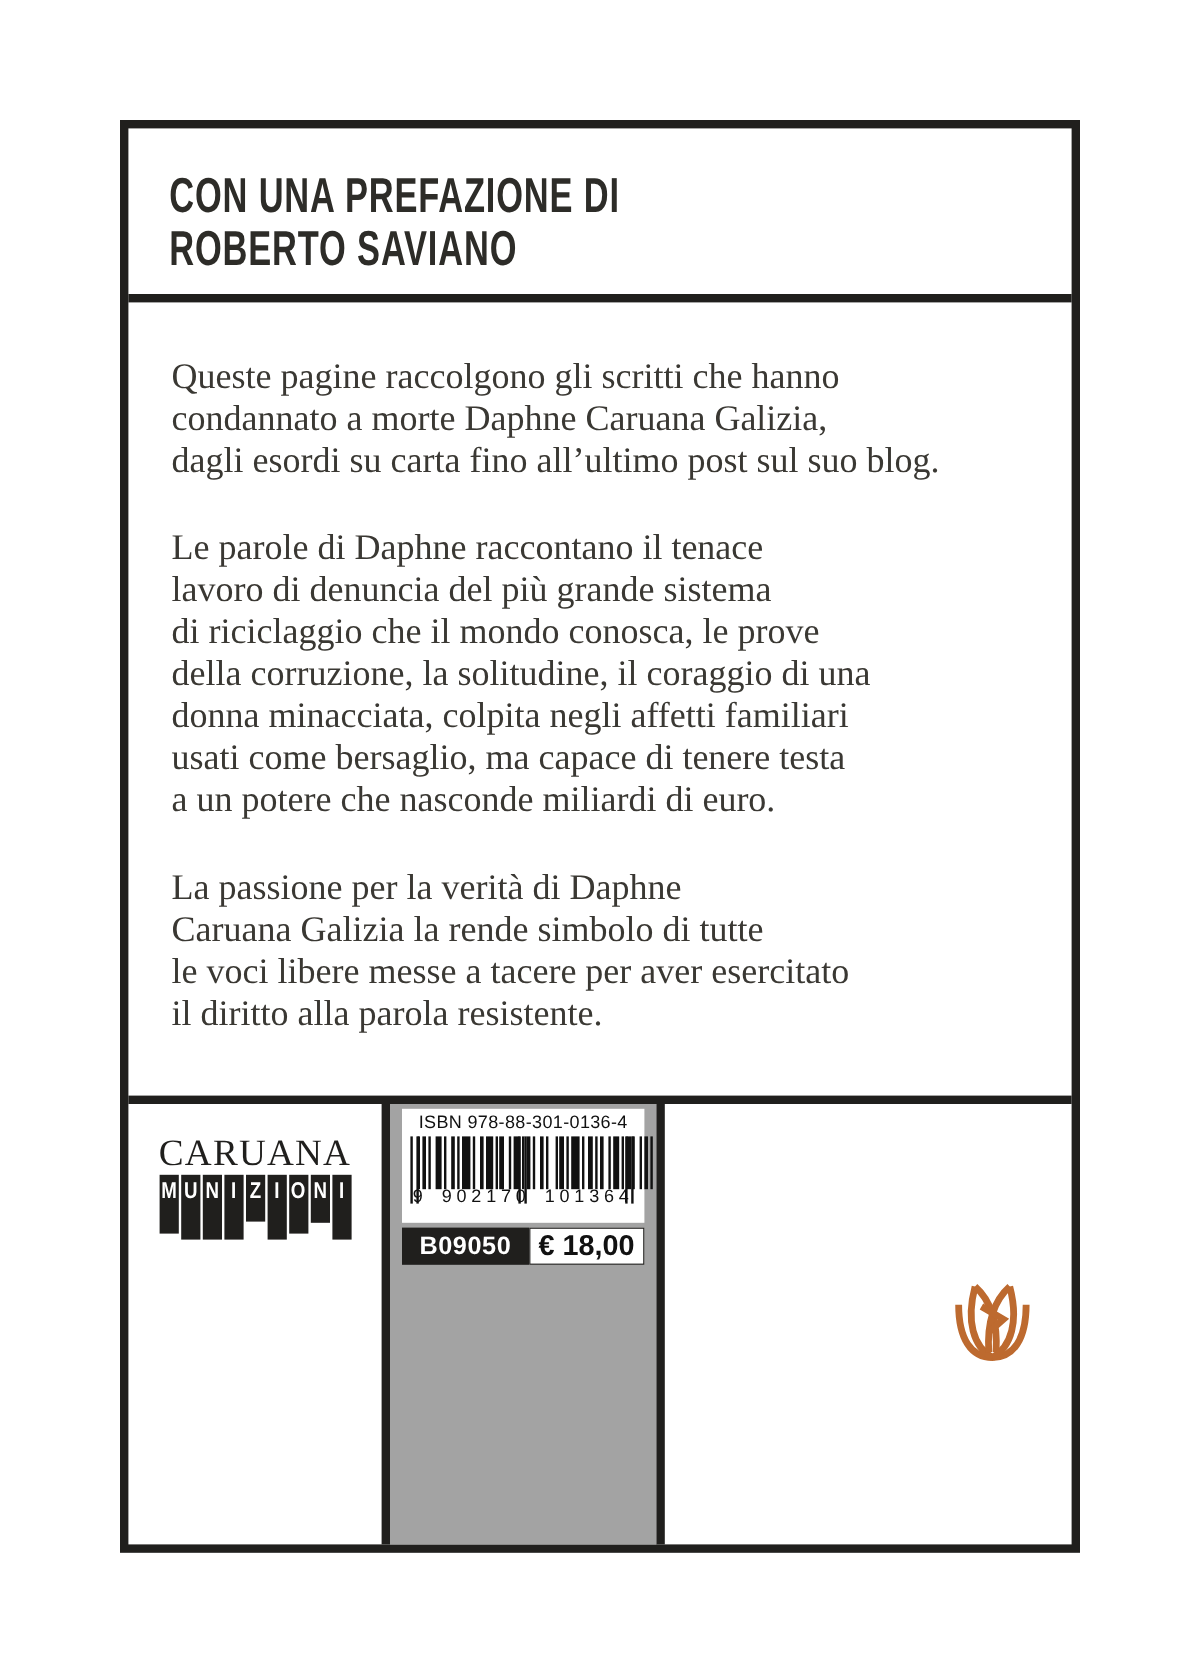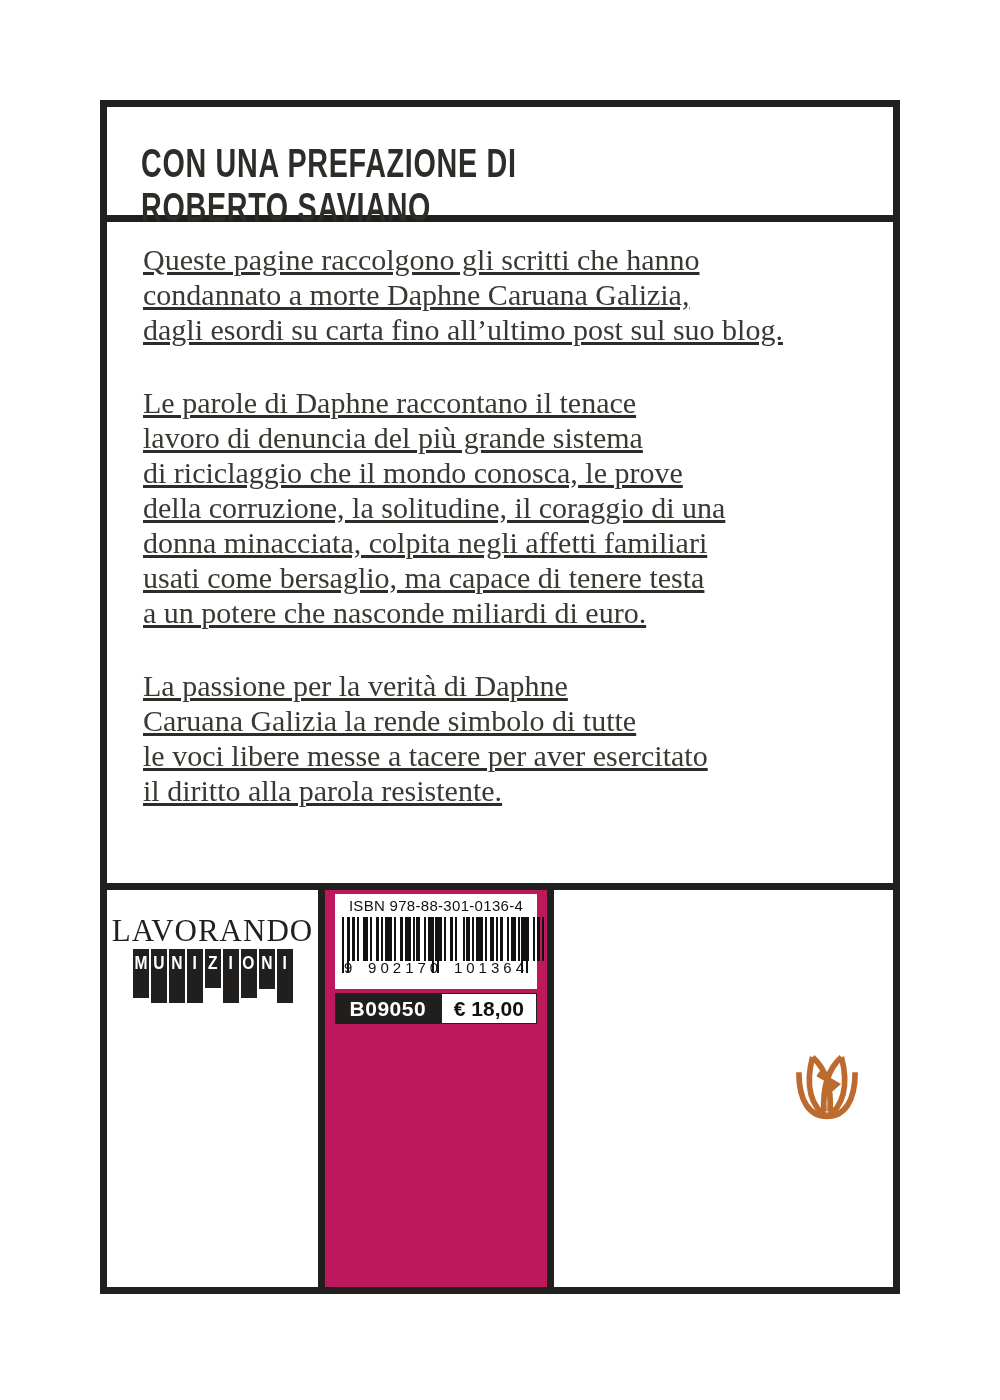--- a/index.html
+++ b/index.html
@@ -7,22 +7,22 @@
     width:1000px;height:1400px;background:#ffffff;position:relative;
     font-family:"Liberation Sans", sans-serif;color:#2d2c28;
     -webkit-font-smoothing:antialiased;
   }
   .frame{
     position:absolute;left:100px;top:100px;width:786px;height:1180px;
     border:7px solid #201f1d;display:flex;flex-direction:column;background:#fff;
   }
   .sec{box-sizing:border-box;}
   .sec-headline{height:213px;border-bottom:7px solid #201f1d;padding:32px 20px 0 34px;}
-  .sec-preface{height:115px;border-bottom:7px solid #201f1d;padding:34px 20px 0 34px;}
-  .sec-description{height:668px;border-bottom:7px solid #201f1d;padding:20px 24px 0 36px;text-decoration:underline;}
+  .sec-preface{height:145px;border-bottom:7px solid #201f1d;padding:34px 20px 0 34px;}
+  .sec-description{height:668px;border-bottom:7px solid #201f1d;padding:44px 24px 0 36px;}
   .sec-bottom{flex:1;display:flex;flex-direction:row;align-items:stretch;}
 
   .headline{
     display:inline-block;transform:scaleX(0.62);transform-origin:left top;
     font-weight:bold;font-size:45px;line-height:48px;letter-spacing:1px;
     color:#bd6a2f;white-space:pre-line;
   }
   .preface{
     display:inline-block;transform:scaleX(0.70);transform-origin:left top;
     font-weight:bold;font-size:41px;line-height:44px;letter-spacing:1px;
@@ -57,21 +57,21 @@
   .mz-bar:nth-child(2){height:54px;}
   .mz-bar:nth-child(3){height:54px;}
   .mz-bar:nth-child(4){height:54px;}
   .mz-bar:nth-child(5){height:39px;}
   .mz-bar:nth-child(6){height:54px;}
   .mz-bar:nth-child(7){height:49px;}
   .mz-bar:nth-child(8){height:40px;}
   .mz-bar:nth-child(9){height:54px;}
 
   .cell-barcode{
-    width:222px;background:#be185d;box-sizing:border-box;
+    width:222px;background:#a3a3a3;box-sizing:border-box;
     padding:4px 10px 0 10px;display:flex;flex-direction:column;
   }
   .isbn-label{
     background:#fff;height:95px;padding:3px 6px 0 6px;
     display:flex;flex-direction:column;align-items:center;box-sizing:border-box;
   }
   .isbn-text{
     font-size:15px;letter-spacing:0.3px;color:#111;white-space:nowrap;line-height:18px;
   }
   .bars{position:relative;width:188px;height:44px;margin-top:2px;}
@@ -83,21 +83,21 @@
     font-size:15px;color:#111;margin-top:-1px;line-height:16px;
   }
   .isbn-digits .grp{letter-spacing:4px;background:#fff;padding:0 2px;}
   .price-row{display:flex;height:31px;margin-top:4px;}
   .code-box{
     flex:1.12;background:#201f1d;display:flex;align-items:center;justify-content:center;
     color:#fff;font-weight:bold;font-size:21px;letter-spacing:0.5px;text-align:right;
   }
   .price-box{
     flex:1;background:#fff;display:flex;align-items:center;justify-content:center;
-    color:#111;font-weight:bold;font-size:21px;border:1px solid #201f1d;box-sizing:border-box;
+    color:#111;font-weight:bold;font-size:24px;border:1px solid #201f1d;box-sizing:border-box;
   }
   .cell-flower{
     flex:1;border-left:7px solid #201f1d;
     display:flex;align-items:center;justify-content:flex-end;padding-right:28px;
   }
 </style>
 </head>
 <body>
 
 <div class="frame">
@@ -120,21 +120,21 @@
 a un potere che nasconde miliardi di euro.</p>
     <p class="para">La passione per la verità di Daphne
 Caruana Galizia la rende simbolo di tutte
 le voci libere messe a tacere per aver esercitato
 il diritto alla parola resistente.</p>
   </div>
 
   <div class="sec sec-bottom">
 
     <div class="cell-logo">
-      <div class="bompiani">LAVORANDO</div>
+      <div class="bompiani">CARUANA</div>
       <div class="munizioni">
         <div class="mz-bar">
             <span class="mz-letter">M</span>
           </div>
         <div class="mz-bar">
             <span class="mz-letter">U</span>
           </div>
         <div class="mz-bar">
             <span class="mz-letter">N</span>
           </div>

